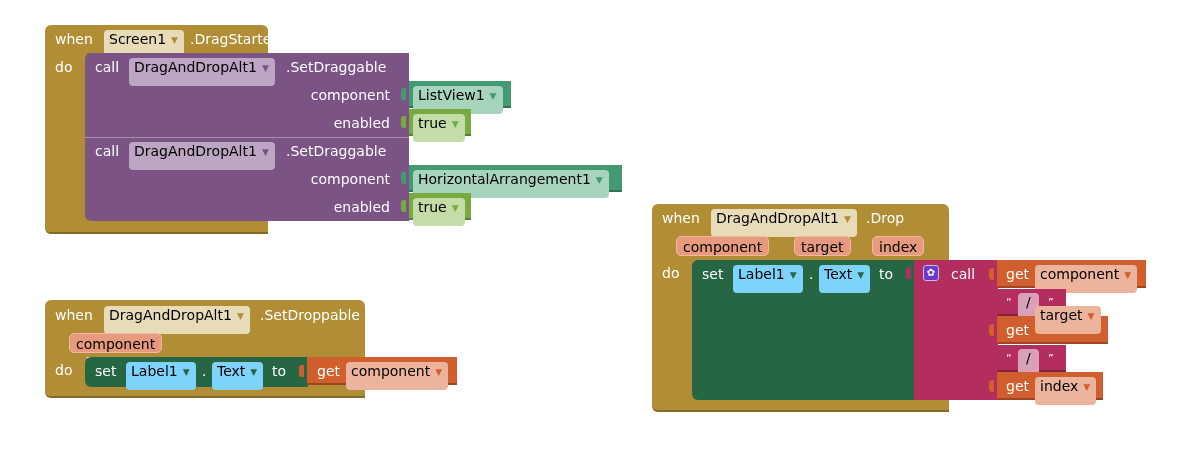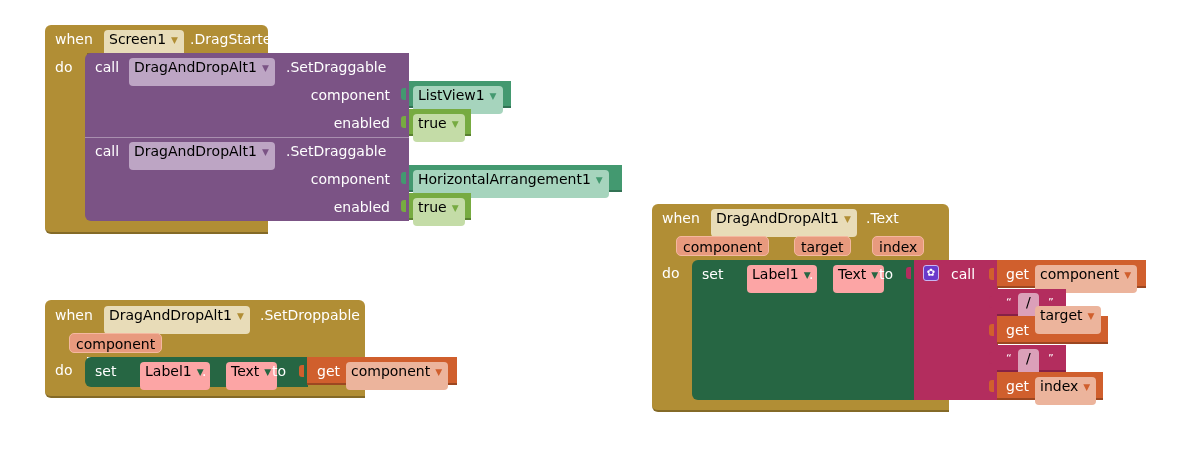--- a/index.html
+++ b/index.html
@@ -27,21 +27,21 @@
   .cm  { background:#7b5385; }
   .cm-dd { background:#bda5c4; }
   .cm-dd .arr { color:#7b5385; }
   .comp { background:#439970; }
   .comp-dd { background:#a6d4bd; }
   .comp-dd .arr { color:#439970; }
   .lg { background:#77ab41; }
   .lg-dd { background:#c4dca7; }
   .lg-dd .arr { color:#77ab41; }
   .st { background:#266643; }
-  .st-dd { background:#fca5a5;margin-left:14px; }
+  .st-dd { background:#7dd3fc; }
   .st-dd .arr { color:#266643; }
   .gt { background:#d05f2d; }
   .gt-dd { background:#ecb49c; }
   .gt-dd .arr { color:#d05f2d; }
   .tx { background:#b32d5e; }
   .tx-dd { background:#dba0b9; }
   .shadow-b { border-bottom:2px solid rgba(0,0,0,0.25); }
   .hl-t { border-top:1px solid rgba(255,255,255,0.35); }
   .plug {
     position:absolute; width:5px; height:12px; border-radius:3px 0 0 3px;
@@ -120,21 +120,21 @@
   <span class="dd gt-dd" style="left:346px;top:362px;"><span>component</span><span class="arr">▼</span></span>
 </div>
 
 <div>
   <div class="abs ev" style="left:652px;top:204px;width:297px;height:58px;border-radius:6px 6px 0 0;"></div>
   <div class="abs ev" style="left:652px;top:260px;width:42px;height:142px;"></div>
   <div class="abs ev shadow-b" style="left:652px;top:398px;width:297px;height:14px;border-radius:0 0 0 6px;"></div>
 
   <span class="lbl" style="left:662px;top:209px;">when</span>
   <span class="dd ev-dd" style="left:711px;top:209px;"><span>DragAndDropAlt1</span><span class="arr">▼</span></span>
-  <span class="lbl" style="left:866px;top:209px;">.Text</span>
+  <span class="lbl" style="left:866px;top:209px;">.Drop</span>
   <span class="pill" style="left:676px;top:236px;">component</span>
   <span class="pill" style="left:794px;top:236px;">target</span>
   <span class="pill" style="left:872px;top:236px;">index</span>
   <span class="lbl" style="left:662px;top:264px;">do</span>
 
   <div class="abs st" style="left:692px;top:260px;width:223px;height:140px;border-radius:6px 0 0 6px;"></div>
   <span class="lbl" style="left:702px;top:265px;">set</span>
   <span class="dd st-dd" style="left:733px;top:265px;"><span>Label1</span><span class="arr">▼</span></span>
   <span class="lbl" style="left:809px;top:265px;">.</span>
   <span class="dd st-dd" style="left:819px;top:265px;"><span>Text</span><span class="arr">▼</span></span>

